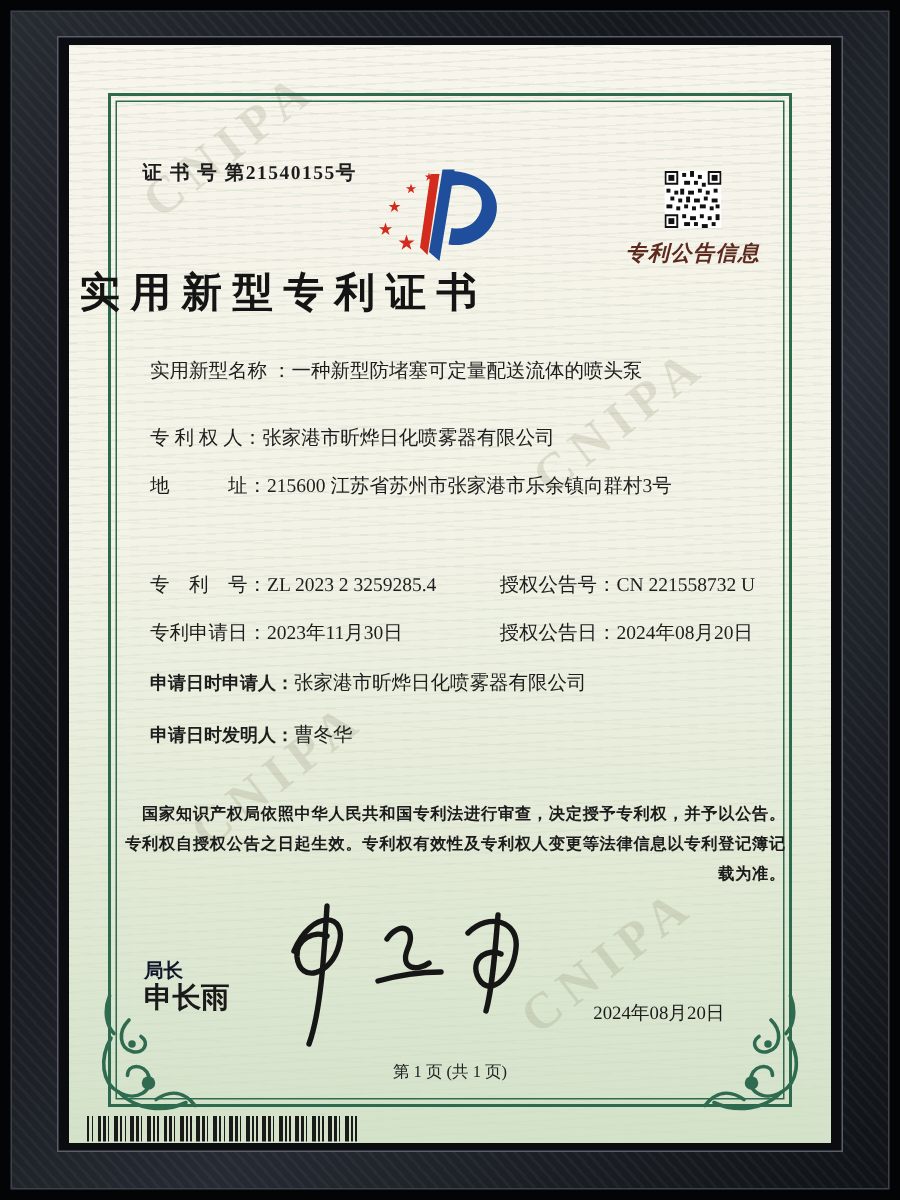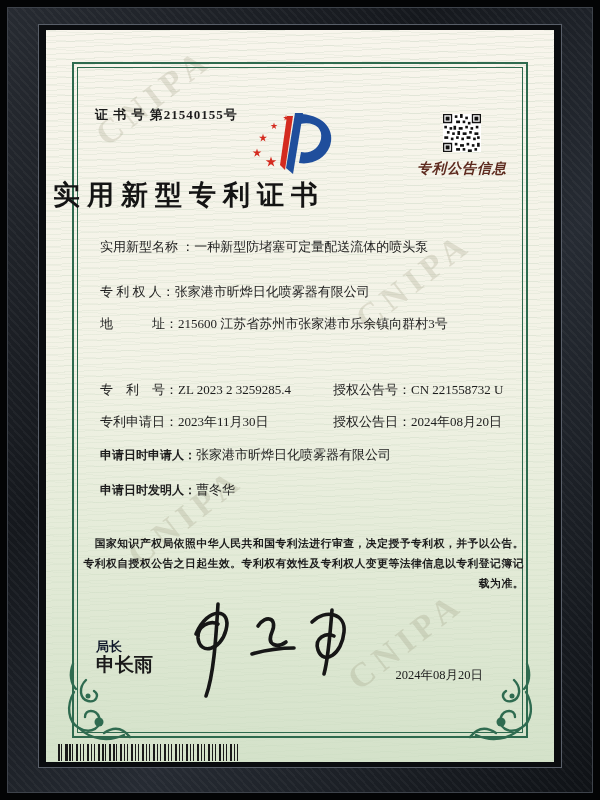--- a/index.html
+++ b/index.html
@@ -189,16 +189,17 @@
           <path d="M30,38 C42,10 66,12 60,34 C55,54 34,60 32,42 C31,30 44,24 52,28"></path>
           <path d="M52,8 C50,40 48,78 40,100"></path>
           <path d="M92,30 C100,18 112,22 106,36 C100,50 112,52 120,46"></path>
           <path d="M86,58 C100,54 116,52 128,52"></path>
           <path d="M146,26 C160,12 180,18 178,36 C176,58 158,70 152,54 C148,42 160,36 168,40"></path>
           <path d="M166,14 C164,40 162,64 158,78"></path>
         </g>
       </svg>
 
       <div class="issue-date">2024年08月20日</div>
+      <div class="page-indicator">第 1 页 (共 1 页)</div>
       <div class="barcode"></div>
     </div>
   </div>
 </div>
 
 </body></html>

